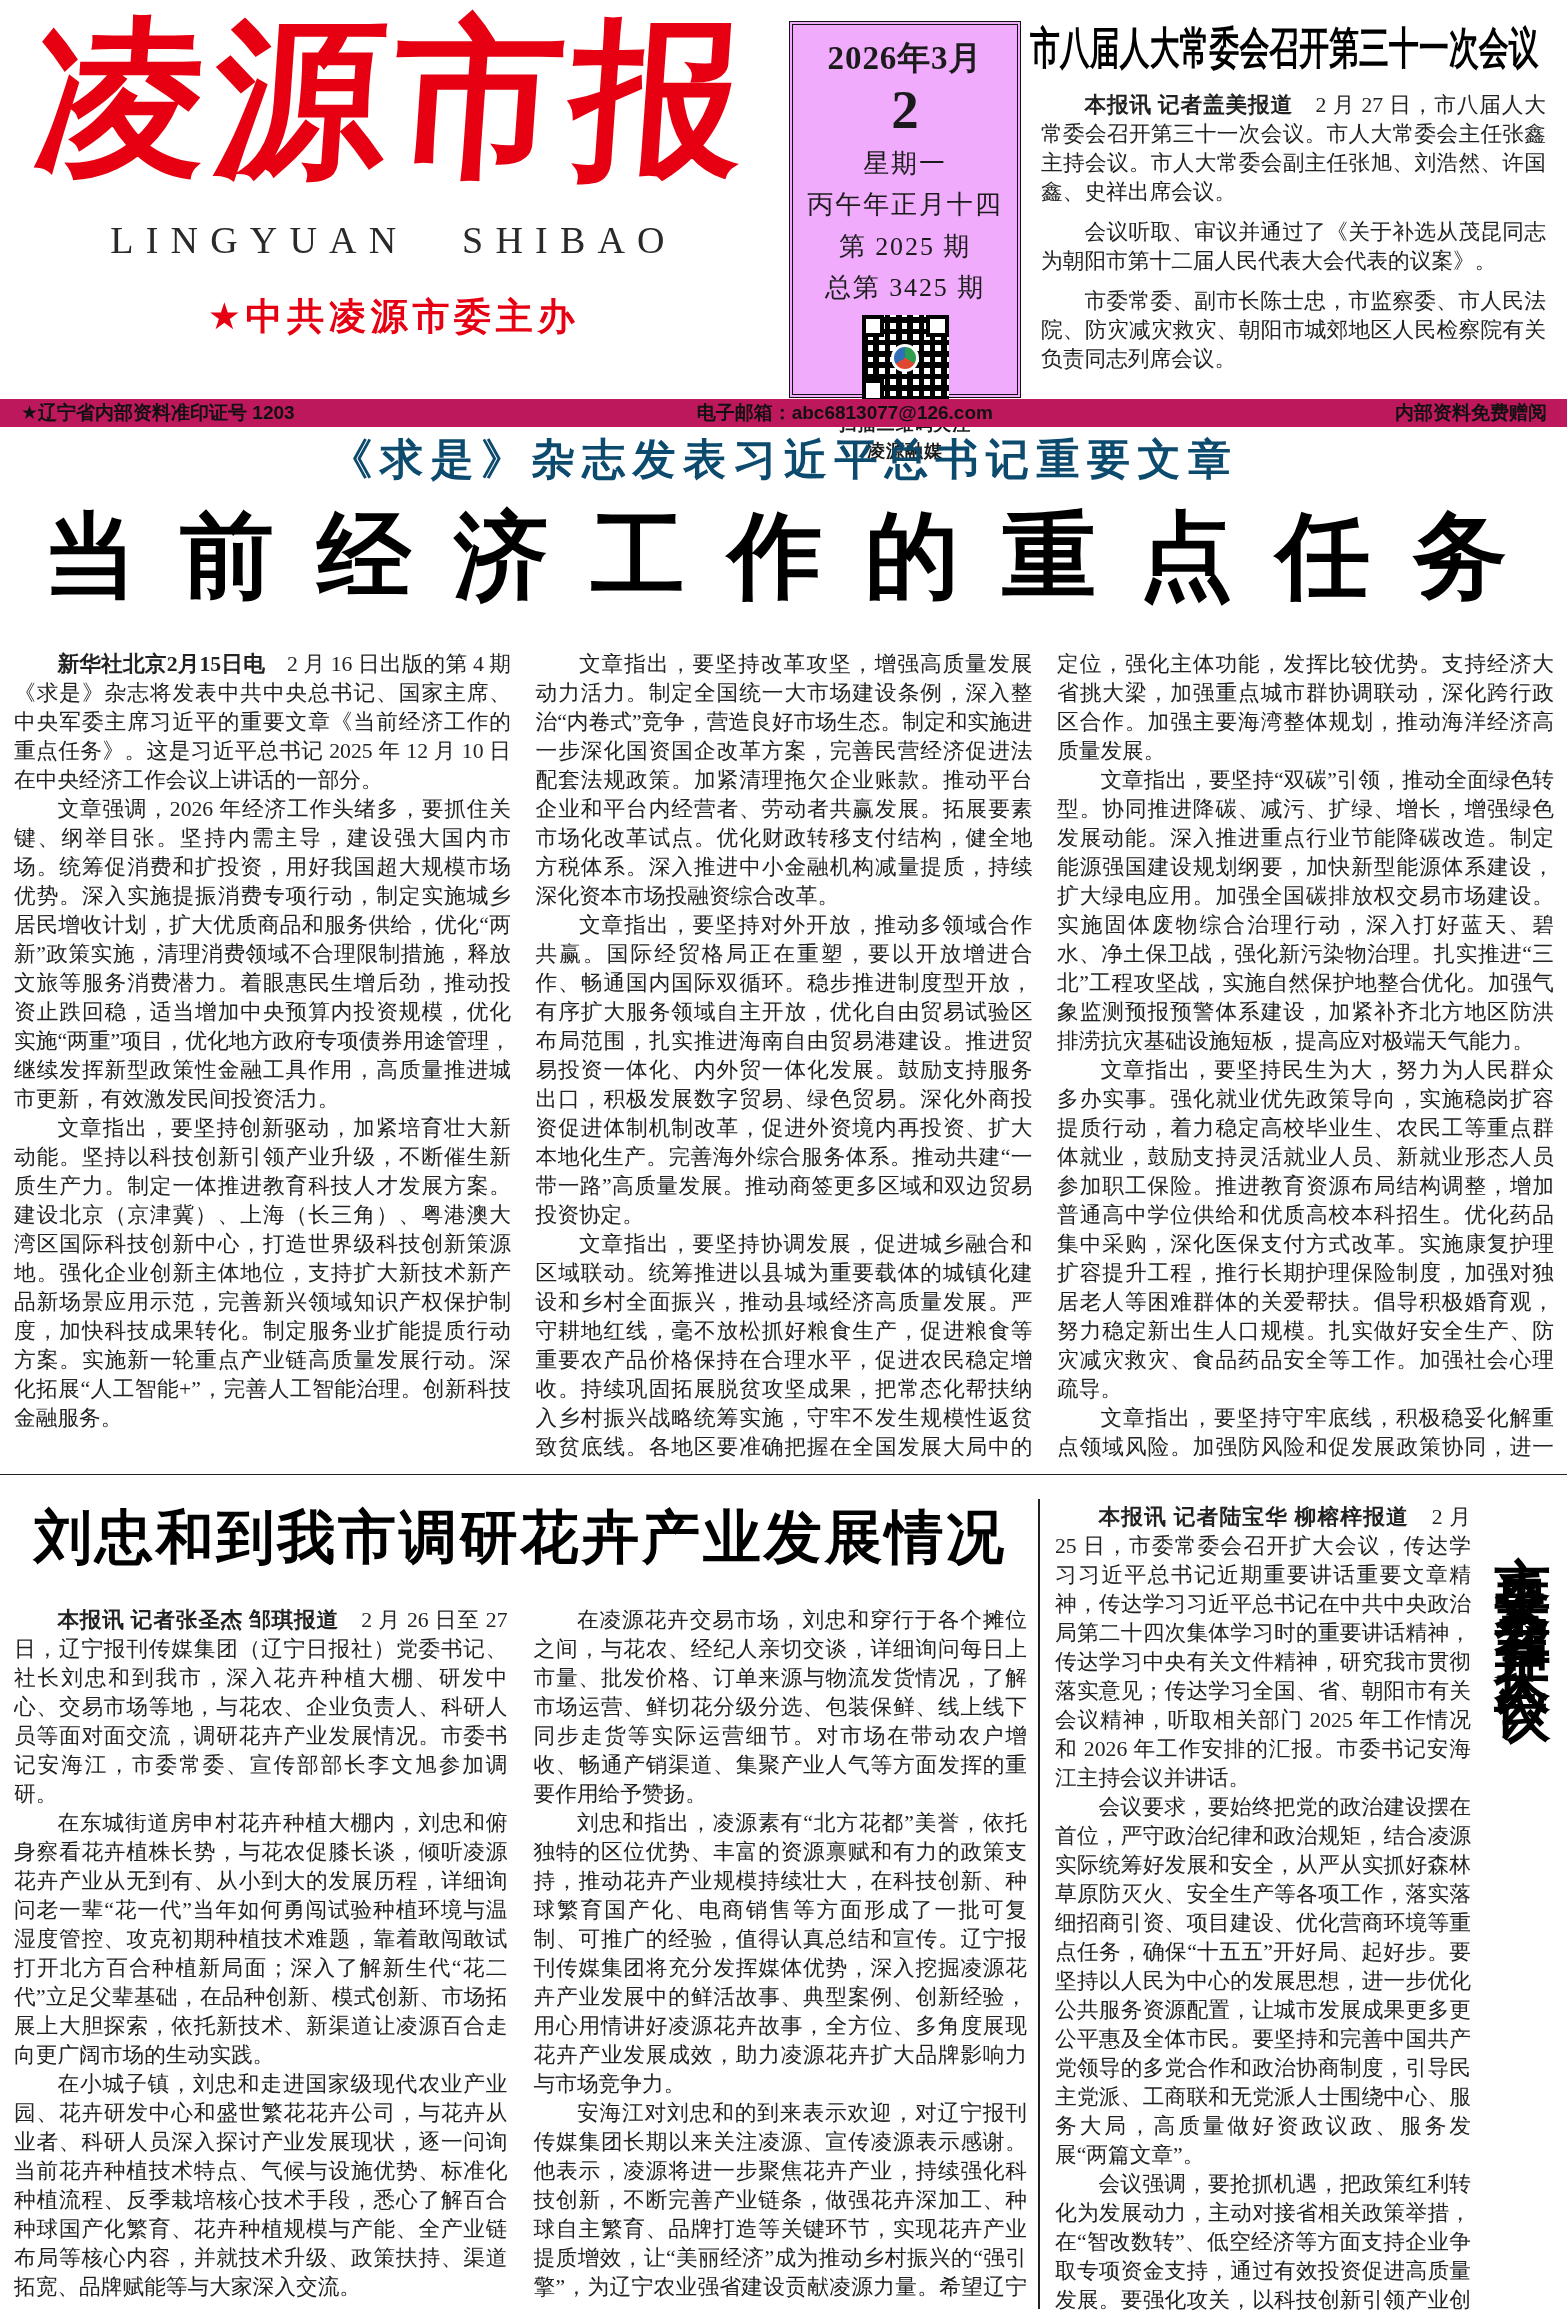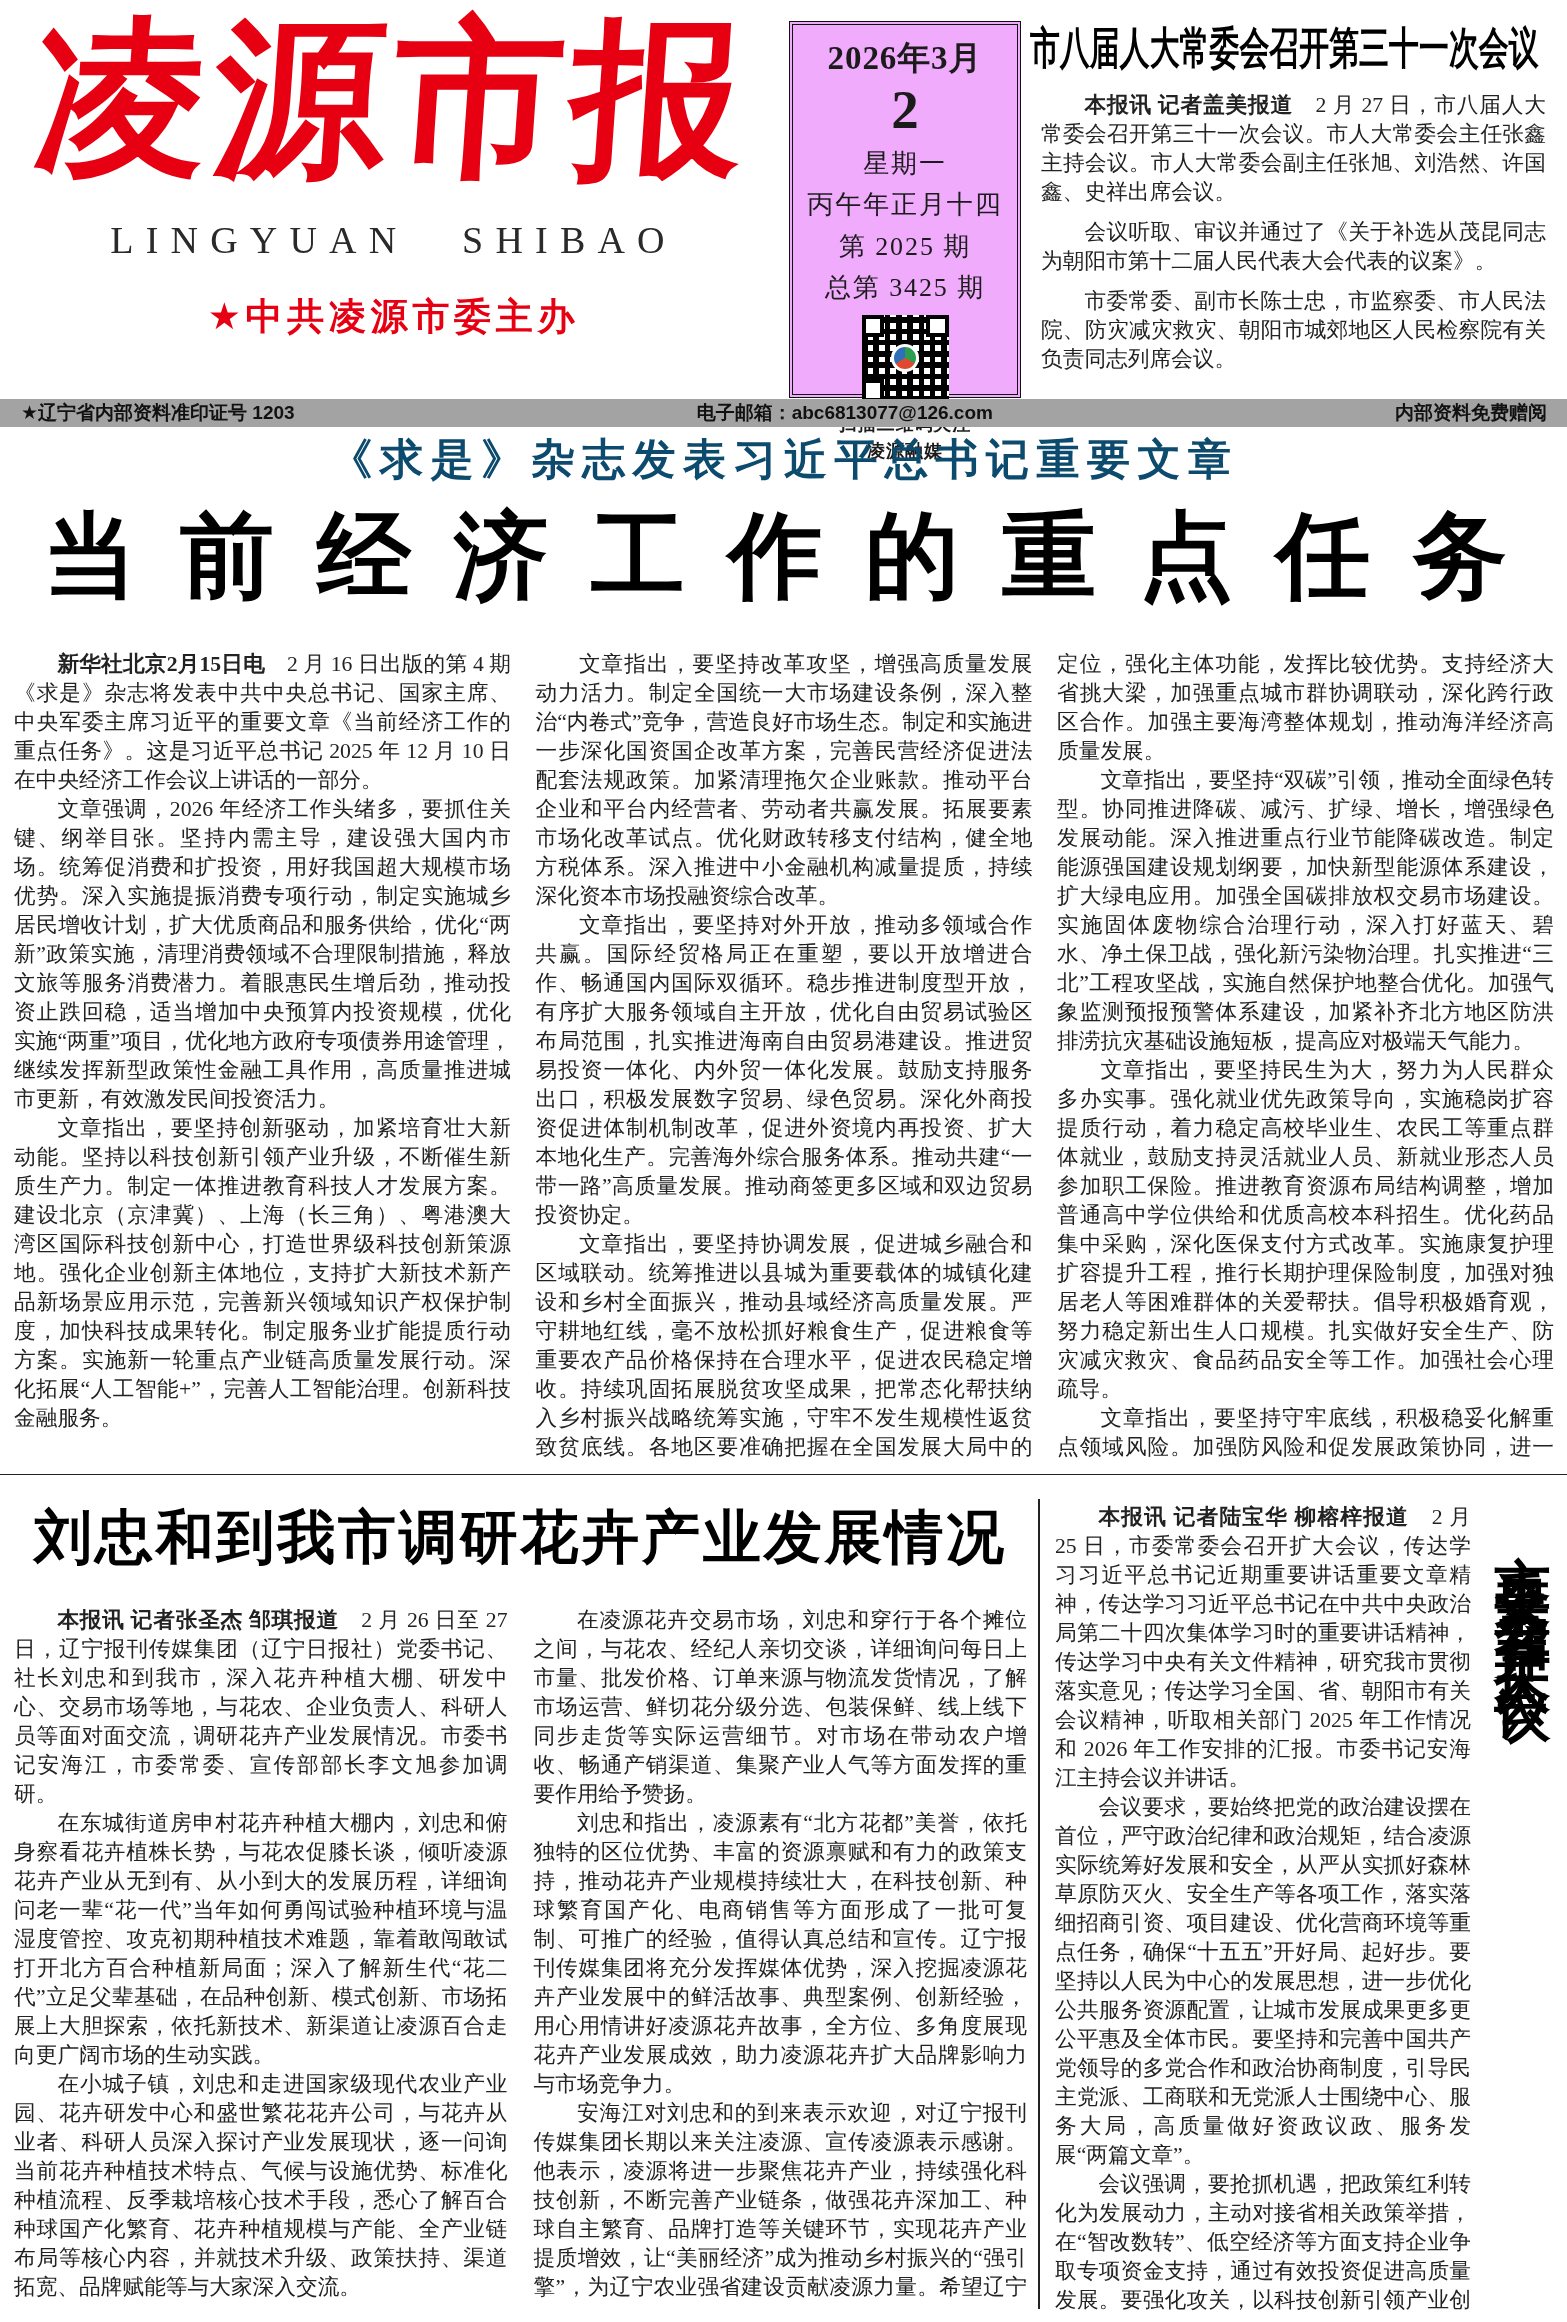--- a/index.html
+++ b/index.html
@@ -51,21 +51,21 @@
   .tr-title{width:527px;overflow:visible;white-space:nowrap;}
   .tr-title span{
     display:inline-block;font-size:44px;font-weight:900;letter-spacing:0px;
     transform:scaleX(0.68);transform-origin:left center;
     font-family:"Liberation Serif","DejaVu Serif",serif;color:#000;
   }
   .tr-body{margin-top:13px;font-size:21.7px;line-height:29px;text-align:justify;color:#222;}
   .tr-body p{margin:11px;text-indent:2em;}
   
   .infobar{
-    position:absolute;left:0;top:399px;width:1568px;height:28px;background:#a3a3a3;
+    position:absolute;left:0;top:399px;width:1568px;height:28px;background:#be185d;
     display:flex;justify-content:space-between;align-items:center;
     font-family:"Liberation Sans","DejaVu Sans",sans-serif;
     font-size:19px;font-weight:bold;color:#111;padding:0 21px;box-sizing:border-box;
   }
   
   .kicker{
     position:absolute;left:0;top:431px;width:1568px;text-align:center;
     font-family:"Liberation Sans","DejaVu Sans",sans-serif;
     font-size:43px;font-weight:900;letter-spacing:7.5px;color:#0c4a6e;white-space:nowrap;
   }

